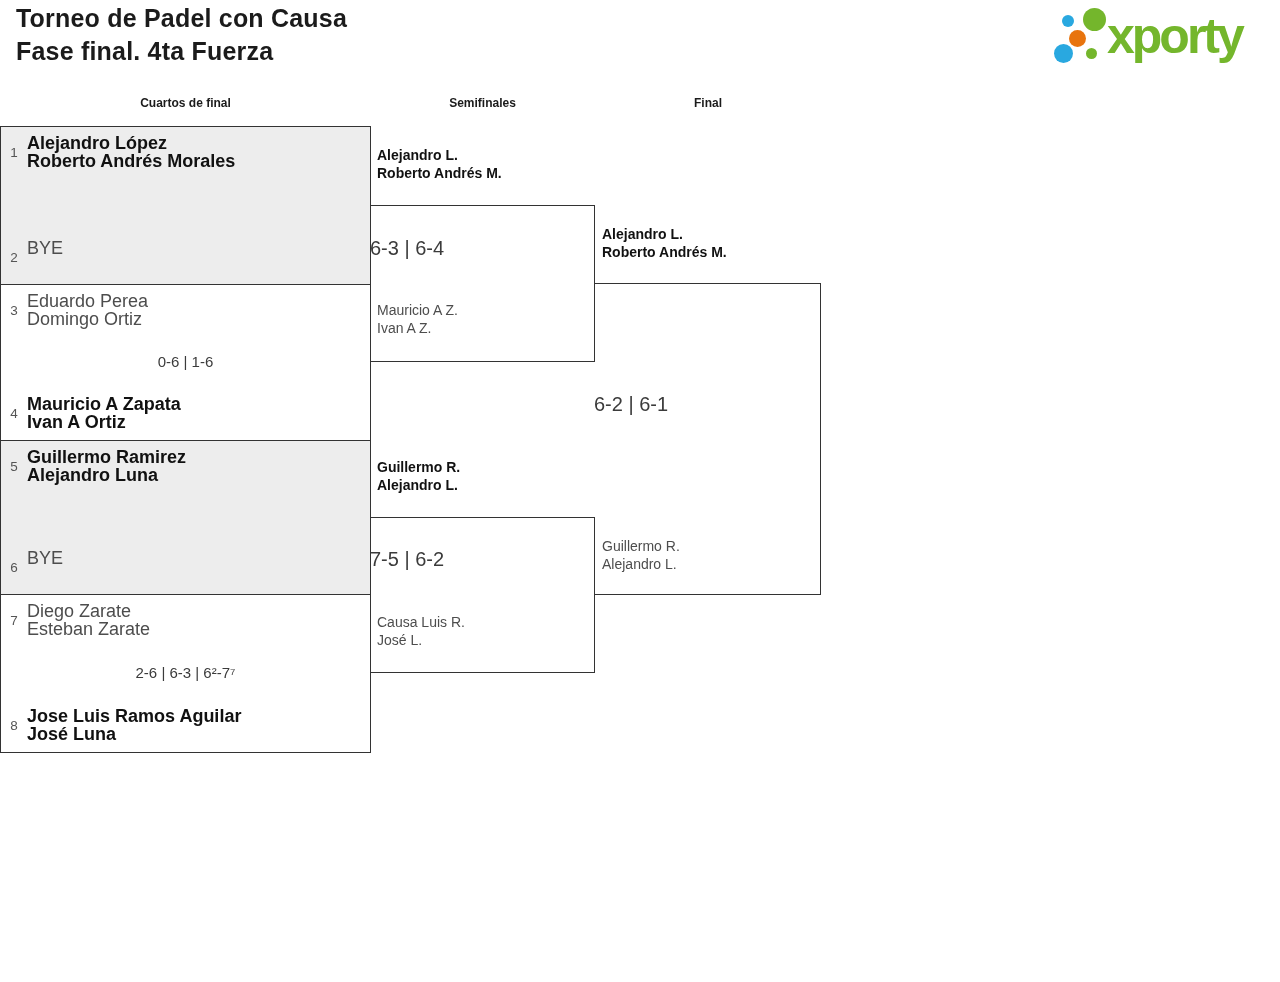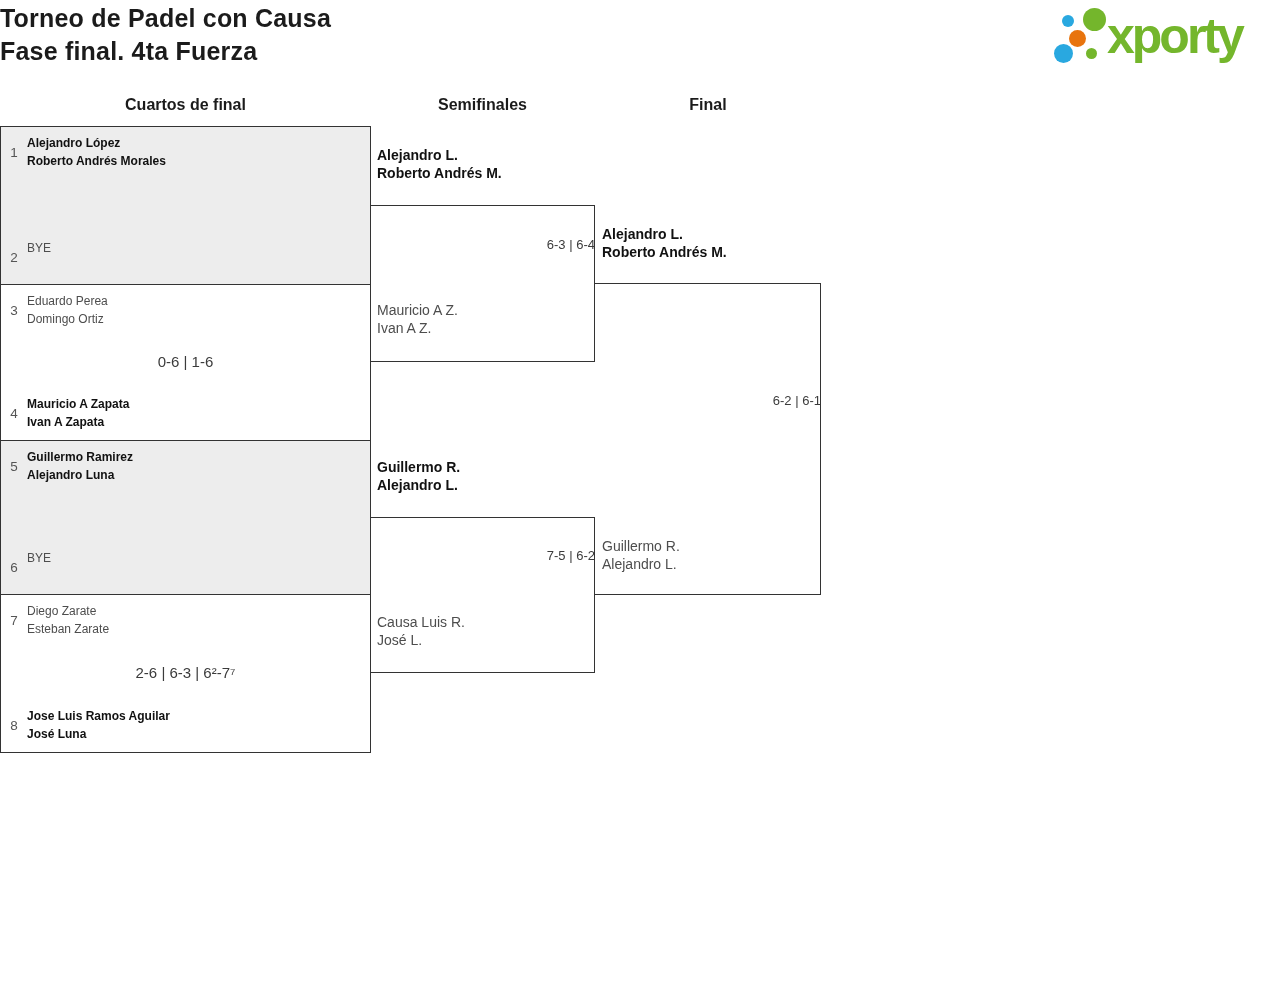--- a/index.html
+++ b/index.html
@@ -12,21 +12,21 @@
     position: relative;
     width: 1280px;
     height: 982px;
     overflow: hidden;
     background: #ffffff;
   }
 
   
   .title {
     position: absolute;
-    left: 0;
+    left: 16px;
     top: 2px;
     font-size: 25px;
     font-weight: 700;
     line-height: 33px;
     color: #1b1b1b;
     letter-spacing: 0.2px;
   }
   .logo {
     position: absolute;
     left: 1050px;
@@ -49,21 +49,21 @@
     font-weight: 800;
     letter-spacing: -3px;
     color: #74b62c;
   }
 
   
   .round-header {
     position: absolute;
     top: 96px;
     text-align: center;
-    font-size: 16px;
+    font-size: 12px;
     font-weight: 700;
     color: #1b1b1b;
   }
   .rh-qf { left: 0;     width: 371px; }
   .rh-sf { left: 370px; width: 225px; }
   .rh-f  { left: 595px; width: 226px; }
 
   
   .qf {
     position: absolute;
@@ -82,21 +82,21 @@
   .trow { display: flex; align-items: center; }
   .trow-top    { padding: 7px 8px 0 0; }
   .trow-bottom { padding: 0 8px 9px 0; }
   .seed {
     flex: none;
     width: 26px;
     text-align: center;
     font-size: 13.5px;
     color: #555555;
   }
-  .names { font-size: 12px; line-height: 18px; color: #4d4d4d; }
+  .names { font-size: 18px; line-height: 18px; color: #4d4d4d; }
   .nline { min-height: 18px; }
   .winner .names, .label.winner { color: #111111; font-weight: 700; }
 
   .mid {
     flex: 1;
     display: flex;
     align-items: center;
     justify-content: center;
     font-size: 15px;
     color: #3b3b3b;
@@ -121,22 +121,22 @@
   }
   .sf0-top    { left: 377px; top: 146px; }
   .sf0-bottom { left: 377px; top: 301px; }
   .sf1-top    { left: 377px; top: 458px; }
   .sf1-bottom { left: 377px; top: 613px; }
   .f-top      { left: 602px; top: 225px; }
   .f-bottom   { left: 602px; top: 537px; }
 
   .score {
     position: absolute;
-    text-align: right;
-    font-size: 13px;
+    text-align: left;
+    font-size: 20px;
     color: #3b3b3b;
   }
   .sf0-score { left: 370px; width: 225px; top: 237px; }
   .sf1-score { left: 370px; width: 225px; top: 548px; }
   .f-score   { left: 594px; width: 227px; top: 393px; }
 </style>
 </head>
 <body>
 
 <div class="page">
@@ -183,21 +183,21 @@
       <div class="names">
         <div class="nline">Eduardo Perea</div>
         <div class="nline">Domingo Ortiz</div>
       </div>
     </div>
     <div class="mid">0-6 | 1-6</div>
     <div class="trow trow-bottom winner">
       <div class="seed">4</div>
       <div class="names">
         <div class="nline">Mauricio A Zapata</div>
-        <div class="nline">Ivan A Zapata</div>
+        <div class="nline">Ivan A Ortiz</div>
       </div>
     </div>
   </div>
 
   <div class="qf qf2">
     <div class="trow trow-top winner">
       <div class="seed">5</div>
       <div class="names">
         <div class="nline">Guillermo Ramirez</div>
         <div class="nline">Alejandro Luna</div>

